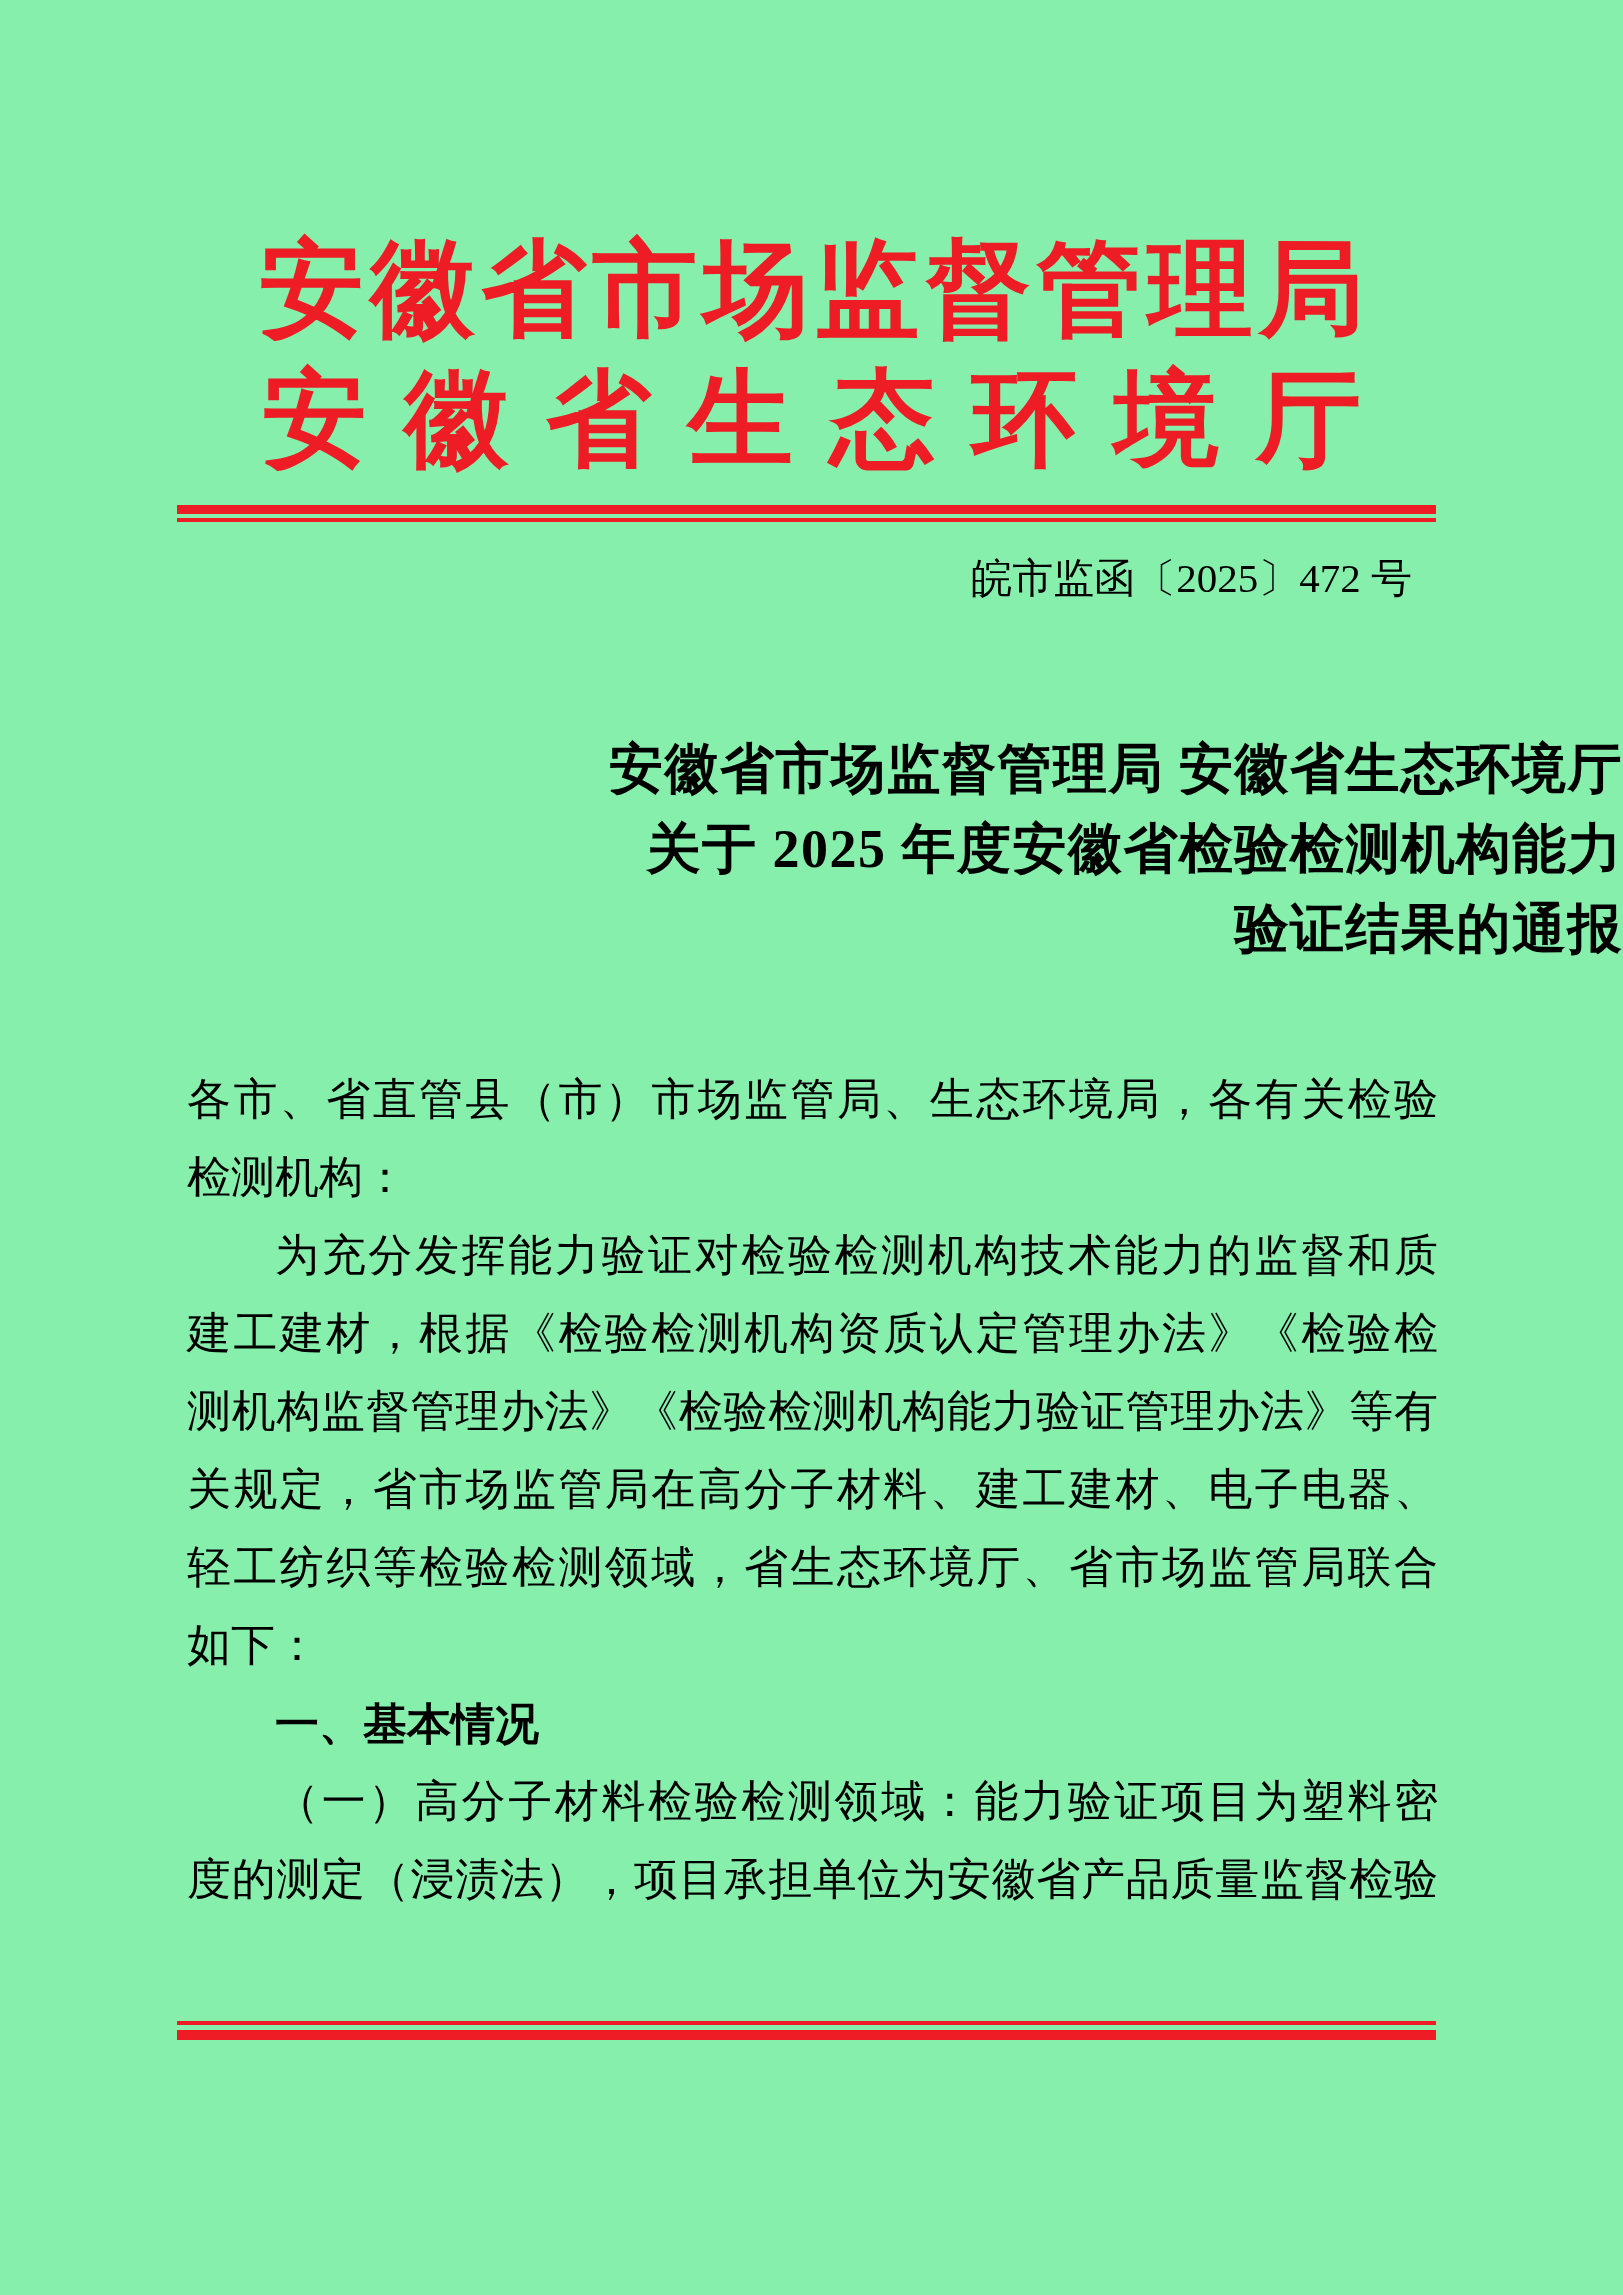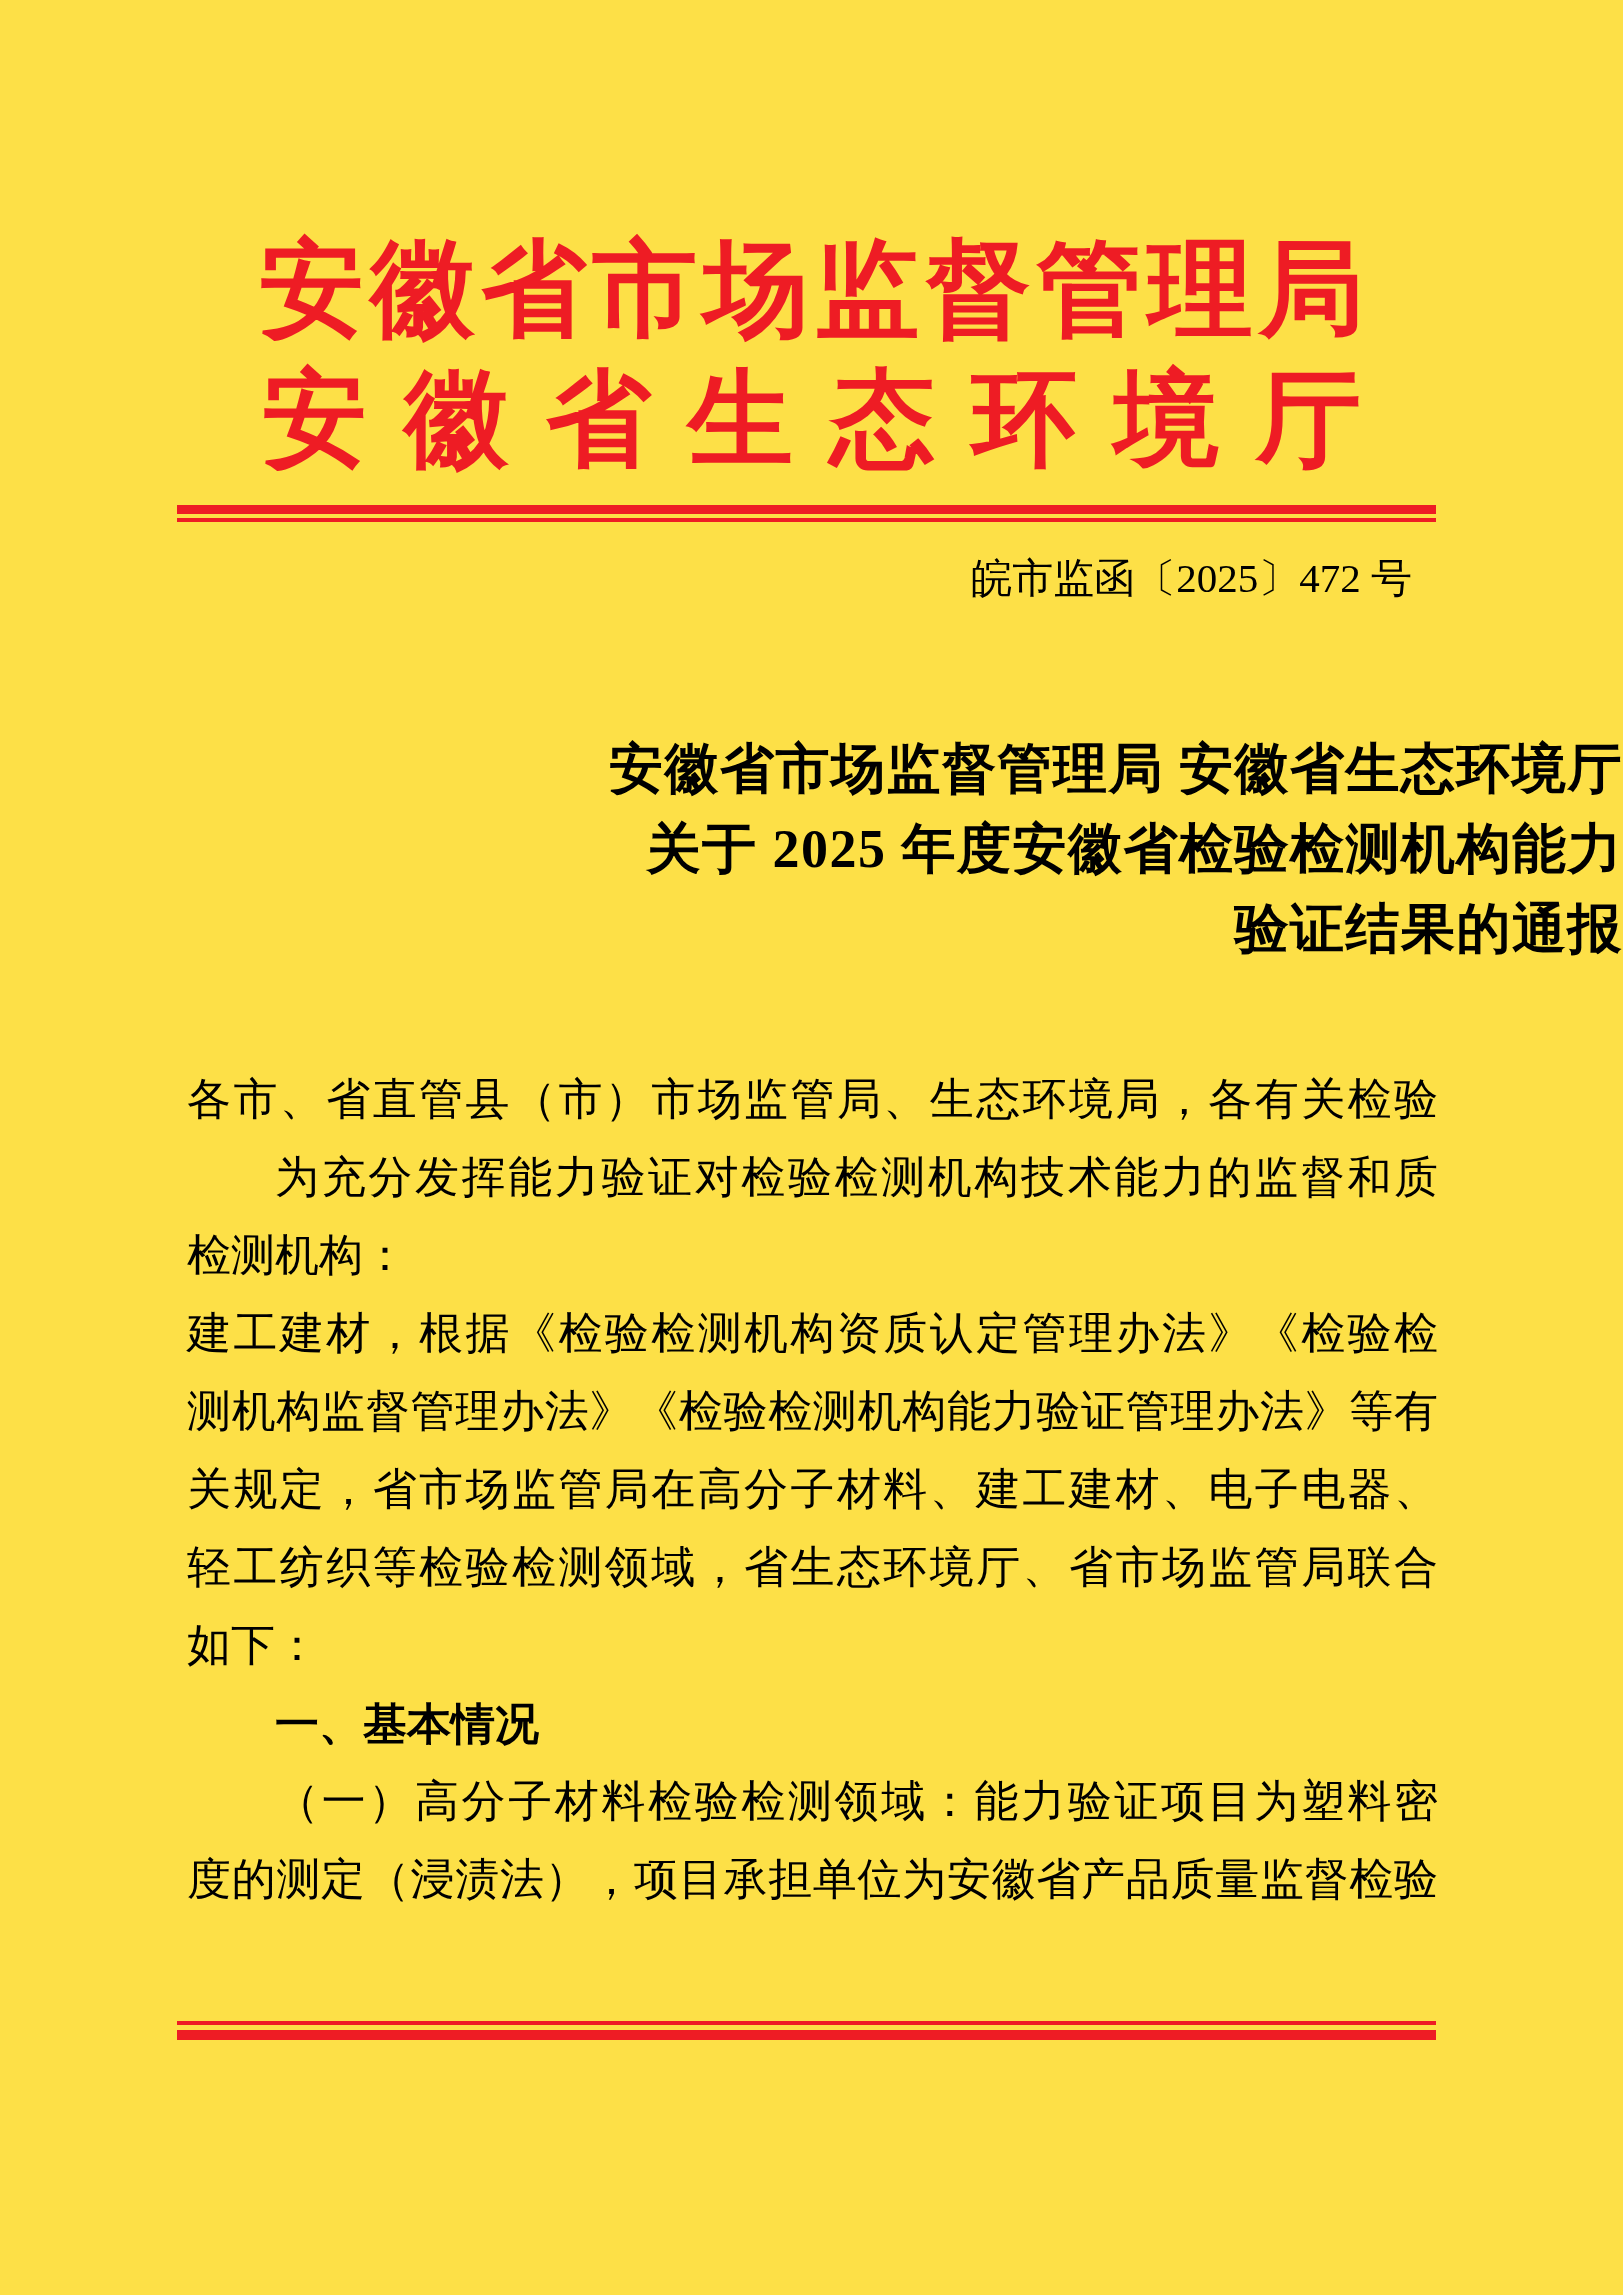--- a/index.html
+++ b/index.html
@@ -4,21 +4,21 @@
 <style>
   html, body {
     margin: 0;
     padding: 0;
     background: #ffffff;
   }
   .page {
     position: relative;
     width: 1623px;
     height: 2295px;
-    background: #fde047;
+    background: #86efac;
     overflow: hidden;
     font-family: "Liberation Serif", "DejaVu Serif", serif;
     color: #000000;
   }
 
   
   .letterhead {
     position: absolute;
     top: 225px;
     left: 0;
@@ -113,22 +113,22 @@
   <div class="doc-number">皖市监函〔2025〕472 号</div>
 
   <div class="doc-title">
     <div>安徽省市场监督管理局 安徽省生态环境厅</div>
     <div>关于 2025 年度安徽省检验检测机构能力</div>
     <div>验证结果的通报</div>
   </div>
 
   <div class="body-text">
     <div class="line full">各市、省直管县（市）市场监管局、生态环境局，各有关检验</div>
+    <div class="line short">检测机构：</div>
     <div class="line full indent">为充分发挥能力验证对检验检测机构技术能力的监督和质</div>
-    <div class="line short">检测机构：</div>
     <div class="line full">建工建材，根据《检验检测机构资质认定管理办法》《检验检</div>
     <div class="line full">测机构监督管理办法》《检验检测机构能力验证管理办法》等有</div>
     <div class="line full">关规定，省市场监管局在高分子材料、建工建材、电子电器、</div>
     <div class="line full">轻工纺织等检验检测领域，省生态环境厅、省市场监管局联合</div>
     <div class="line short">如下：</div>
     <div class="line short indent heading">一、基本情况</div>
     <div class="line full indent">（一）高分子材料检验检测领域：能力验证项目为塑料密</div>
     <div class="line full">度的测定（浸渍法），项目承担单位为安徽省产品质量监督检验</div>
   </div>
 

